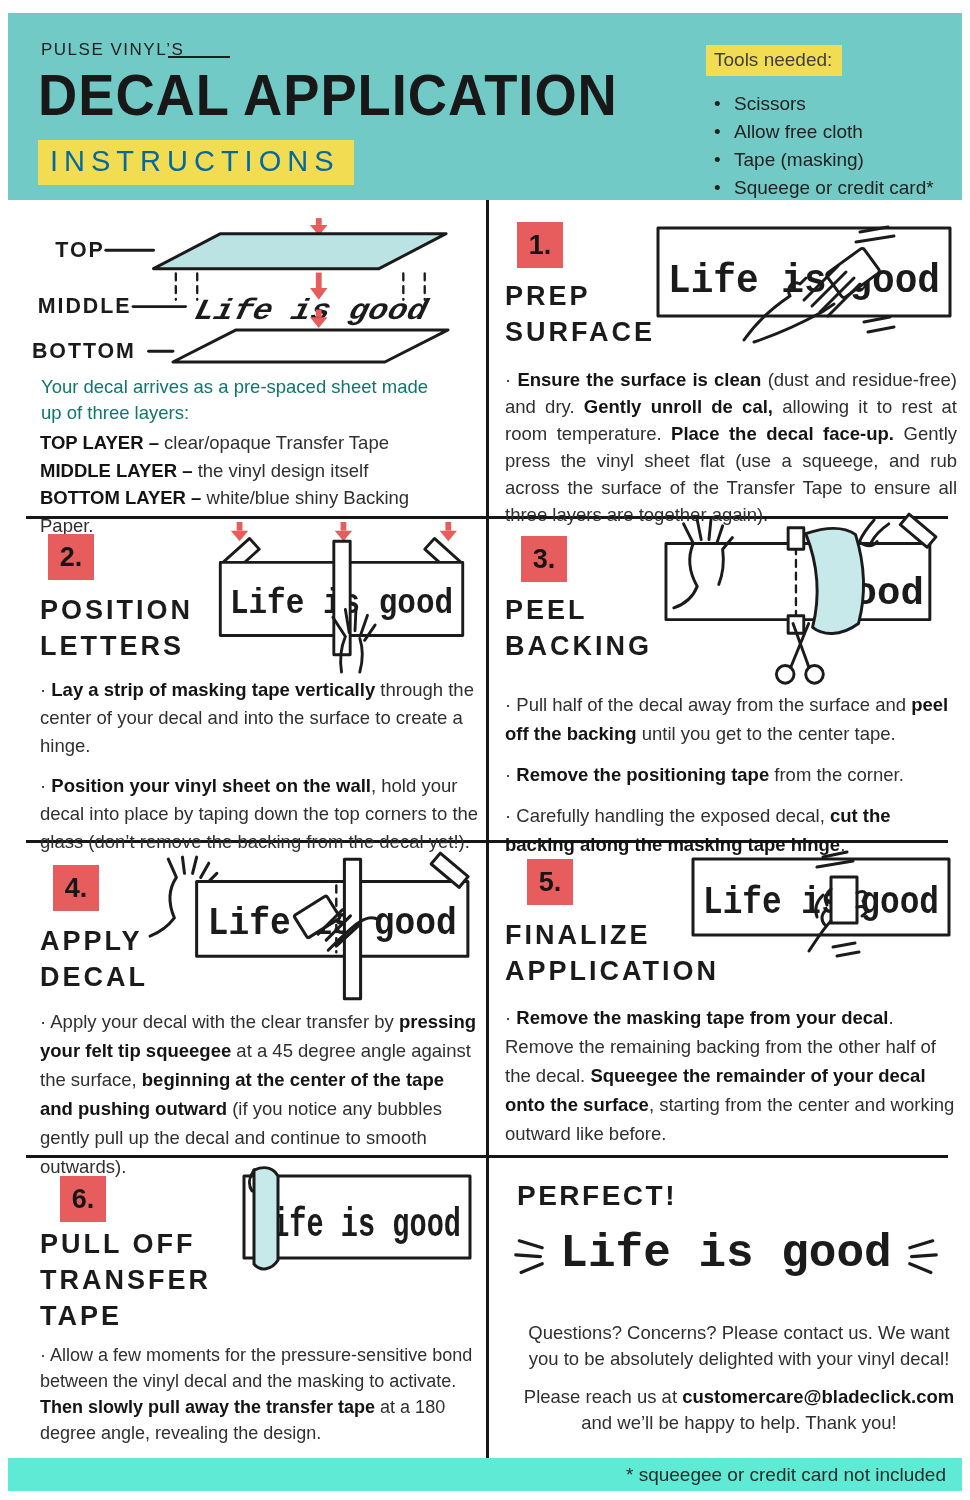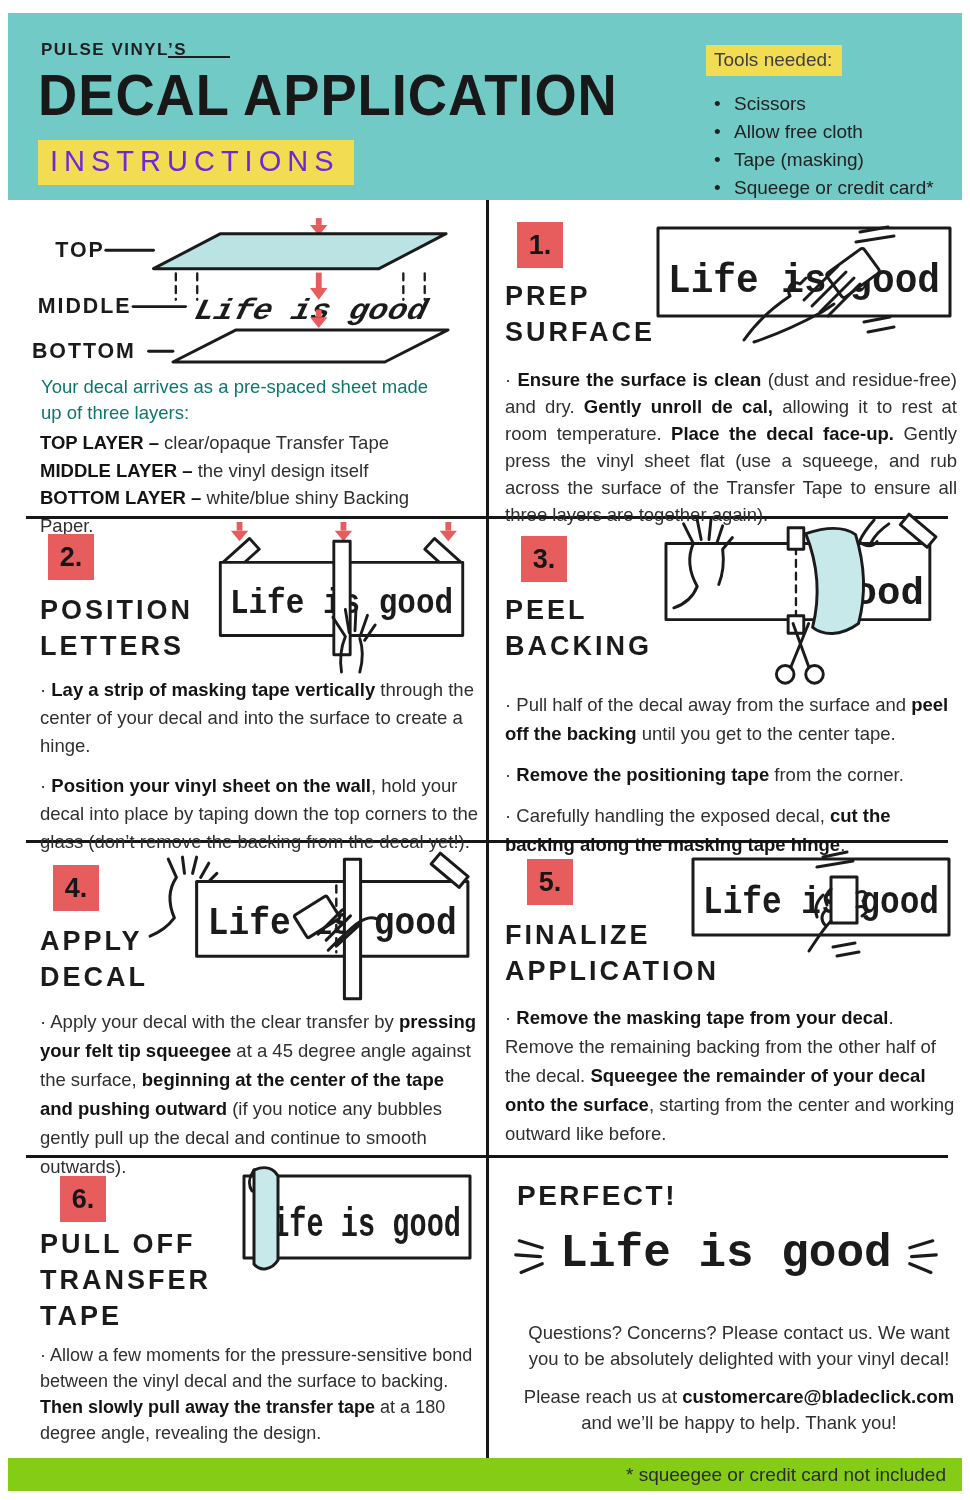--- a/index.html
+++ b/index.html
@@ -1,36 +1,36 @@
 <!DOCTYPE html>
 <html><head>
 <meta charset="utf-8">
 <style>
   html,body{margin:0;padding:0;background:#ffffff;}
   .page{position:relative;width:970px;height:1500px;background:#ffffff;
         font-family:"Liberation Sans",sans-serif;overflow:hidden;color:#2e2e2e;}
 
   
   .masthead{position:absolute;left:8px;top:13px;width:954px;height:187px;background:#72cac6;}
-  .brand{position:absolute;left:33px;top:27px;font-size:17px;font-weight:700;letter-spacing:1.5px;color:#1f1f1f;}
+  .brand{position:absolute;left:33px;top:27px;font-size:17px;font-weight:400;letter-spacing:1.5px;color:#1f1f1f;}
   .brand-rule{position:absolute;left:160px;top:43px;width:62px;border-bottom:2.5px solid #1f1f1f;}
   .title{position:absolute;left:30px;top:48px;margin:0;font-size:56px;font-weight:700;
          letter-spacing:1px;color:#181818;transform:scale(0.97,1.04);transform-origin:left top;white-space:nowrap;}
   .subtitle{position:absolute;left:30px;top:127px;background:#f2dc52;padding:5px 14px 7px 12px;
-            font-size:29px;font-weight:500;letter-spacing:6px;color:#6d28d9;}
+            font-size:29px;font-weight:500;letter-spacing:6px;color:#0369a1;}
   .tools{position:absolute;left:698px;top:32px;width:250px;}
   .tools-label{display:inline-block;background:#f2dc52;padding:4px 10px 5px 8px;font-size:19px;color:#404040;}
   .tools-list{list-style:none;margin:14px 0 0 6px;padding:0;}
   .tools-list li{position:relative;padding-left:22px;font-size:19px;line-height:28px;color:#222;}
   .tools-list li .dot{position:absolute;left:2px;top:0;font-size:19px;}
 
   
   .vdiv{position:absolute;left:486px;top:200px;width:2.5px;height:1258px;background:#161616;}
   .hdiv{position:absolute;left:26px;width:922px;height:2.5px;background:#161616;}
-  .footer{position:absolute;left:8px;top:1458px;width:954px;height:33px;background:#84cc16;}
+  .footer{position:absolute;left:8px;top:1458px;width:954px;height:33px;background:#5eead4;}
   .footer span{position:absolute;right:16px;top:0;line-height:33px;font-size:19px;color:#2b2b2b;}
 
   
   .cell{position:absolute;}
   .stepnum{position:absolute;width:46px;height:46px;background:#e75c5c;color:#161616;
            font-size:27px;font-weight:700;display:flex;align-items:center;justify-content:center;}
   .steptitle{position:absolute;margin:0;font-size:27px;font-weight:700;letter-spacing:3px;
              line-height:36px;color:#1b1b1b;white-space:pre-line;}
   .body{margin:0 0 12px 0;font-size:18.5px;line-height:27px;color:#2f2f2f;}
   .bodywrap{position:absolute;}
@@ -267,21 +267,21 @@
     <h2 class="steptitle" style="left:12px;top:70px">PULL OFF
 TRANSFER
 TAPE</h2>
     <svg class="art" style="left:178px;top:10px" width="270" height="110" viewBox="0 0 270 110">
       <rect x="38" y="10" width="226" height="82" class="shape" fill="#ffffff"></rect>
       <text class="sign" x="152" y="70" text-anchor="middle" font-size="40" textLength="206" lengthAdjust="spacingAndGlyphs">Life is good</text>
       <path class="shape" fill="#c7e9ea" d="M48,4 C60,-1 68,3 72,10 L72,94 C66,104 54,106 48,98 Z"></path>
       <path class="ln" d="M48,4 C43,11 42,19 46,25"></path>
     </svg>
     <div class="bodywrap s6body" style="left:12px;top:186px;width:442px">
-      <p class="body"><span>· Allow a few moments for the pressure-sensitive bond between the vinyl decal and the surface to backing. </span><span class="b">Then slowly pull away the transfer tape</span><span> at a 180 degree angle, revealing the design.</span></p>
+      <p class="body"><span>· Allow a few moments for the pressure-sensitive bond between the vinyl decal and the masking to activate. </span><span class="b">Then slowly pull away the transfer tape</span><span> at a 180 degree angle, revealing the design.</span></p>
     </div>
   </section>
 
   <section class="cell" style="left:495px;top:1156px;width:462px;height:300px">
     <h2 class="perfect-heading" style="left:22px;top:24px">PERFECT!</h2>
     <div class="logo-row" style="left:0;top:72px;width:462px">
       <svg width="30" height="46" viewBox="0 0 34 46" class="art" style="position:static">
         <path class="ln" d="M6,8 L32,16 M2,24 L30,26 M8,44 L32,34" style="stroke-width:3.5"></path>
       </svg>
       <span class="logo-text">Life is good</span>

